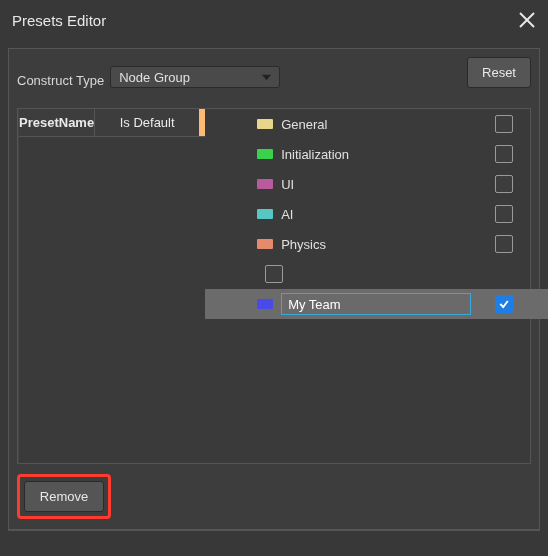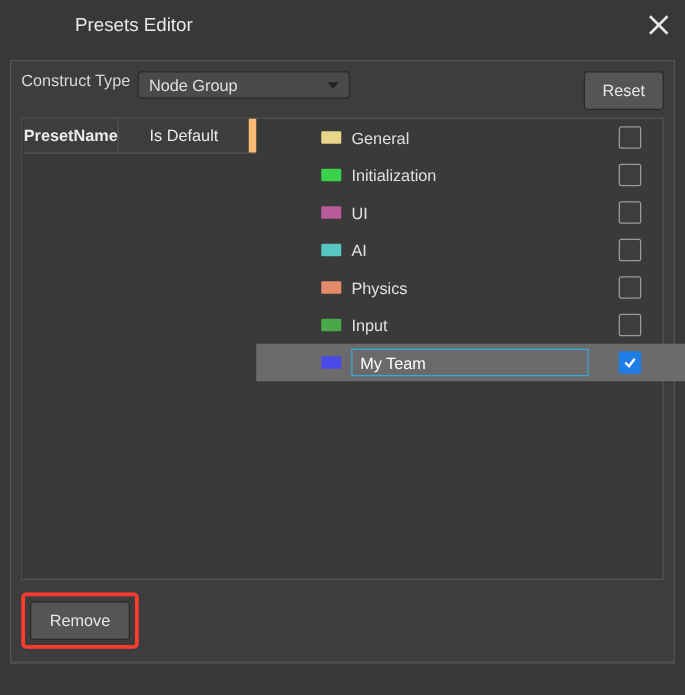--- a/index.html
+++ b/index.html
@@ -19,21 +19,20 @@
     display: flex;
     flex-direction: column;
   }
   .titlebar {
     height: 40px;
     display: flex;
     align-items: center;
     justify-content: space-between;
     padding: 0 12px;
     background: #383838;
-    margin-left: 48px;
   }
   .titlebar-title {
     font-size: 15px;
     color: #e8e8e8;
   }
   .close-icon {
     width: 18px; height: 18px;
     cursor: pointer;
   }
   .close-icon svg { stroke: #e8e8e8; stroke-width: 2; }
@@ -46,23 +45,23 @@
   .inner-panel {
     flex: 1;
     border: 1px solid #555;
     background: #3d3d3d;
     display: flex;
     flex-direction: column;
     padding: 8px 8px 10px 8px;
   }
   .toolbar {
     display: flex;
-    align-items: flex-start;
+    align-items: flex-end;
     gap: 6px;
-    margin-bottom: 6px;
+    margin-bottom: 20px;
   }
   .toolbar-label {
     color: #d8d8d8;
     font-size: 13px;
   }
   .dropdown {
     display: flex;
     align-items: center;
     justify-content: space-between;
     background: #4a4a4a;
@@ -295,24 +294,20 @@
               <div class="row">
                 <div class="name-cell">
                   <div class="swatch" style="background: rgb(229, 138, 106);"></div>
                   <span>Physics</span>
                 </div>
                 <div class="default-cell">
                   <div class="checkbox"></div>
                 </div>
               </div>
               <div class="row">
-                <div class="name-cell">
-                  <div class="swatch" style="background: rgb(74, 168, 74);"></div>
-                  <span>Input</span>
-                </div>
                 <div class="default-cell">
                   <div class="checkbox"></div>
                 </div>
               </div>
               <div class="row selected">
                 <div class="name-cell">
                   <div class="swatch" style="background: rgb(74, 74, 232);"></div>
                   <input class="editbox" value="My Team" style="">
                 </div>
                 <div class="default-cell">

